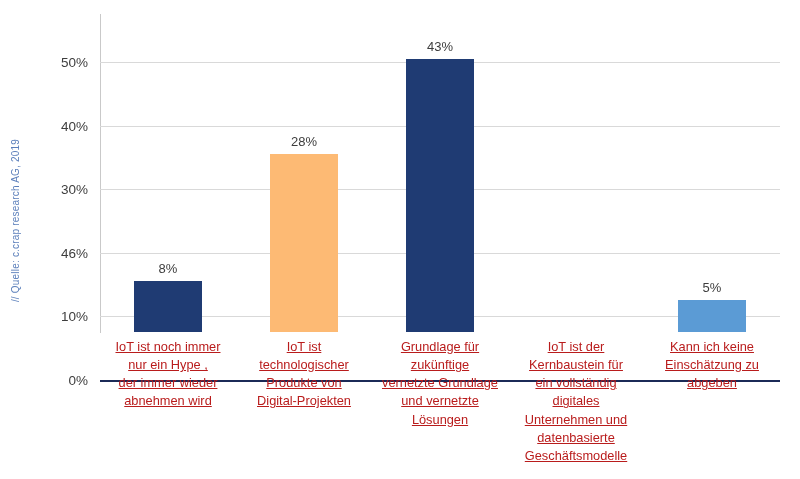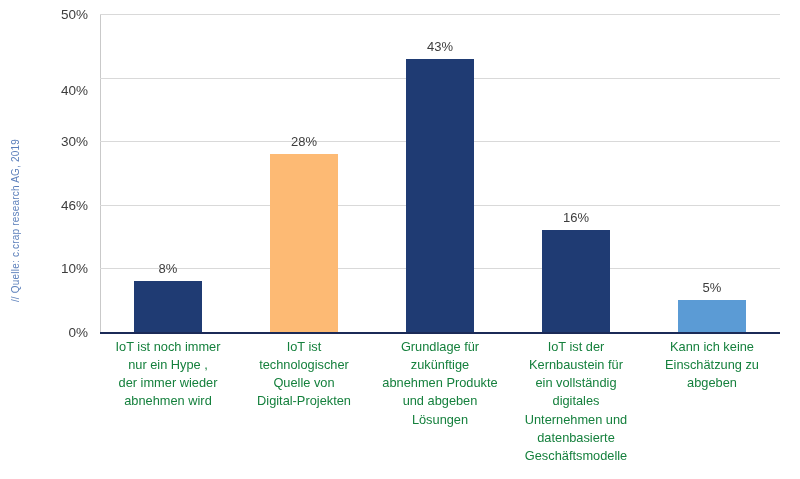--- a/index.html
+++ b/index.html
@@ -50,20 +50,21 @@
     width: 680px;
     height: 318px;
   }
 
   .gridline {
     position: absolute;
     left: 0;
     width: 100%;
     height: 1px;
     background: #d9d9d9;
+    margin-top: 48px;
   }
   .gridline.zero {
     background: #1b2a57;
     height: 2px;
   }
 
   .ytick {
     position: absolute;
     right: 100%;
     margin-right: 12px;
@@ -123,21 +124,22 @@
     top: 338px;
     width: 680px;
     height: 135px;
   }
   .cat-slot {
     position: absolute;
     top: 0;
     text-align: center;
     font-size: 12.8px;
     line-height: 1.42;
-    color: #15803d;
+    color: #b91c1c;
+    text-decoration: underline;
   }
 </style>
 </head>
 <body>
 
 <div id="chart-root">
 
   <div id="source-credit">
     <div class="src-text">// Quelle: c.crap research AG, 2019</div>
   </div>
@@ -152,73 +154,68 @@
         <div class="gridline" style="top: 254.4px;">
           <div class="ytick" style="top: 0px;">10%</div>
         </div>
         <div class="gridline" style="top: 190.8px;">
           <div class="ytick" style="top: 0px;">46%</div>
         </div>
         <div class="gridline" style="top: 127.2px;">
           <div class="ytick" style="top: 0px;">30%</div>
         </div>
         <div class="gridline" style="top: 63.6px;">
-          <div class="ytick" style="top: 12px; text-align: center;">40%</div>
+          <div class="ytick" style="top: 0px; text-align: center;">40%</div>
         </div>
         <div class="gridline" style="top: 0px;">
           <div class="ytick" style="top: 0px;">50%</div>
         </div>
       </div>
     <div id="bars">
         <div class="bar-slot" style="left: 0px; width: 136px;">
           <div class="bar" style="height: 50.88px; background: rgb(31, 59, 115);">
             <div class="bar-value">8%</div>
           </div>
         </div>
         <div class="bar-slot" style="left: 136px; width: 136px;">
           <div class="bar" style="height: 178.08px; background: #fdba74;">
             <div class="bar-value">28%</div>
           </div>
         </div>
         <div class="bar-slot" style="left: 272px; width: 136px;">
           <div class="bar" style="height: 273.48px; background: rgb(31, 59, 115);">
             <div class="bar-value">43%</div>
-          </div>
-        </div>
-        <div class="bar-slot" style="left: 408px; width: 136px;">
-          <div class="bar" style="height: 101.76px; background: rgb(31, 59, 115);">
-            <div class="bar-value">16%</div>
           </div>
         </div>
         <div class="bar-slot" style="left: 544px; width: 136px;">
           <div class="bar" style="height: 31.8px; background: rgb(91, 155, 213);">
             <div class="bar-value">5%</div>
           </div>
         </div>
       </div>
   </div>
 
   <div id="categories">
       <div class="cat-slot" style="left: 0px; width: 136px;">
         <div>IoT ist noch immer</div>
         <div>nur  ein Hype ,</div>
         <div>der immer wieder</div>
         <div>abnehmen wird</div>
       </div>
       <div class="cat-slot" style="left: 136px; width: 136px;">
         <div>IoT ist</div>
         <div>technologischer</div>
-        <div>Quelle von</div>
+        <div>Produkte von</div>
         <div>Digital-Projekten</div>
       </div>
       <div class="cat-slot" style="left: 272px; width: 136px;">
         <div>Grundlage für</div>
         <div>zukünftige</div>
-        <div>abnehmen Produkte</div>
-        <div>und abgeben</div>
+        <div>vernetzte Grundlage</div>
+        <div>und vernetzte</div>
         <div>Lösungen</div>
       </div>
       <div class="cat-slot" style="left: 408px; width: 136px;">
         <div>IoT ist der</div>
         <div>Kernbaustein für</div>
         <div>ein vollständig</div>
         <div>digitales</div>
         <div>Unternehmen und</div>
         <div>datenbasierte</div>
         <div>Geschäftsmodelle</div>

